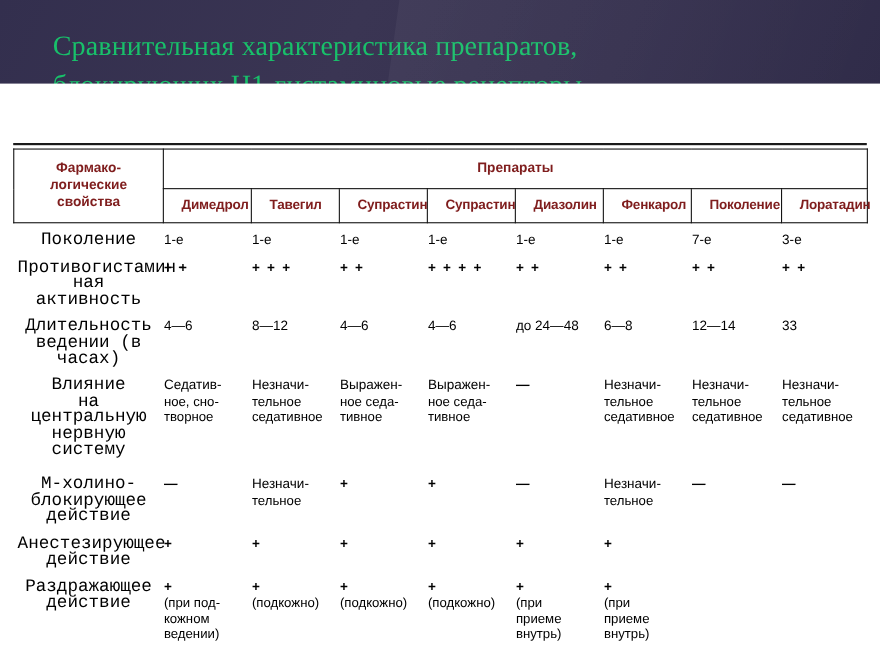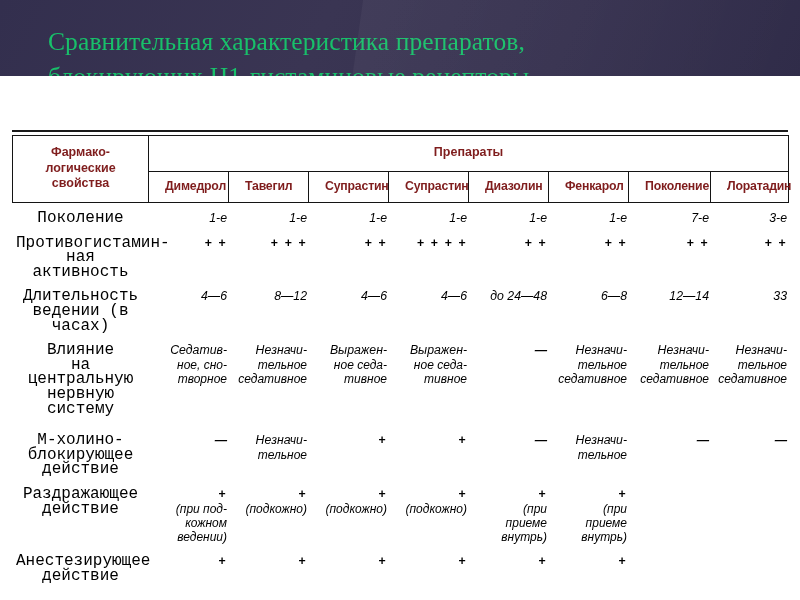--- a/index.html
+++ b/index.html
@@ -96,23 +96,22 @@
     padding: 0 1px 10px 1px;
   }
   td.rowlabel {
     text-align: center;
     padding-left: 4px;
     padding-right: 3px;
     font-size: 16px;
     font-family: Liberation Mono, monospace;
   }
   td.cell {
-    text-align: right;
+    text-align: left;
     font-size: 12.3px;
-    font-style: italic;
   }
   td.cell .mark { font-weight: bold; letter-spacing: 1.6px; }
   td.cell .dash { font-weight: bold; }
   .sub { display: block; }
   .note { display: block; font-size: 12px; line-height: 14.2px; }
   .spacer-row td { padding-bottom: 0; height: 7px; }
 </style>
 </head>
 <body>
 
@@ -350,20 +349,50 @@
             </td>
             <td class="cell">
               <span class="sub dash">—</span>
             </td>
             <td class="cell">
               <span class="sub dash">—</span>
             </td>
           </tr>
           <tr>
             <td class="rowlabel">
+              <span class="sub">Анестезирующее</span>
+              <span class="sub">действие</span>
+            </td>
+            <td class="cell">
+              <span class="sub mark">+</span>
+            </td>
+            <td class="cell">
+              <span class="sub mark">+</span>
+            </td>
+            <td class="cell">
+              <span class="sub mark">+</span>
+            </td>
+            <td class="cell">
+              <span class="sub mark">+</span>
+            </td>
+            <td class="cell">
+              <span class="sub mark">+</span>
+            </td>
+            <td class="cell">
+              <span class="sub mark">+</span>
+            </td>
+            <td class="cell">
+              <span class="sub"></span>
+            </td>
+            <td class="cell">
+              <span class="sub"></span>
+            </td>
+          </tr>
+          <tr>
+            <td class="rowlabel">
               <span class="sub">Раздражающее</span>
               <span class="sub">действие</span>
             </td>
             <td class="cell">
               <span class="sub mark">+</span>
               <span class="note">(при под-</span>
               <span class="note">кожном</span>
               <span class="note">ведении)</span>
             </td>
             <td class="cell">
@@ -390,47 +419,17 @@
               <span class="note">приеме</span>
               <span class="note">внутрь)</span>
             </td>
             <td class="cell">
               <span class="sub"></span>
             </td>
             <td class="cell">
               <span class="sub"></span>
             </td>
           </tr>
-          <tr>
-            <td class="rowlabel">
-              <span class="sub">Анестезирующее</span>
-              <span class="sub">действие</span>
-            </td>
-            <td class="cell">
-              <span class="sub mark">+</span>
-            </td>
-            <td class="cell">
-              <span class="sub mark">+</span>
-            </td>
-            <td class="cell">
-              <span class="sub mark">+</span>
-            </td>
-            <td class="cell">
-              <span class="sub mark">+</span>
-            </td>
-            <td class="cell">
-              <span class="sub mark">+</span>
-            </td>
-            <td class="cell">
-              <span class="sub mark">+</span>
-            </td>
-            <td class="cell">
-              <span class="sub"></span>
-            </td>
-            <td class="cell">
-              <span class="sub"></span>
-            </td>
-          </tr>
         </tbody>
     </table>
   </div>
 
 </div>
 
 </body></html>

